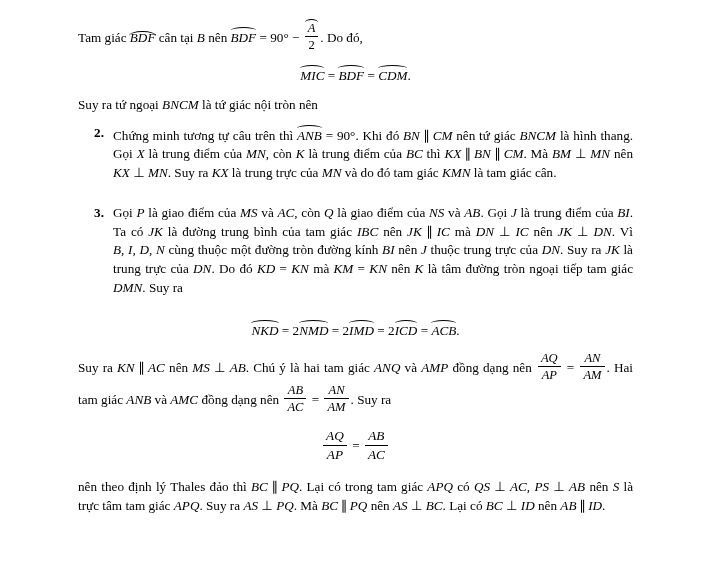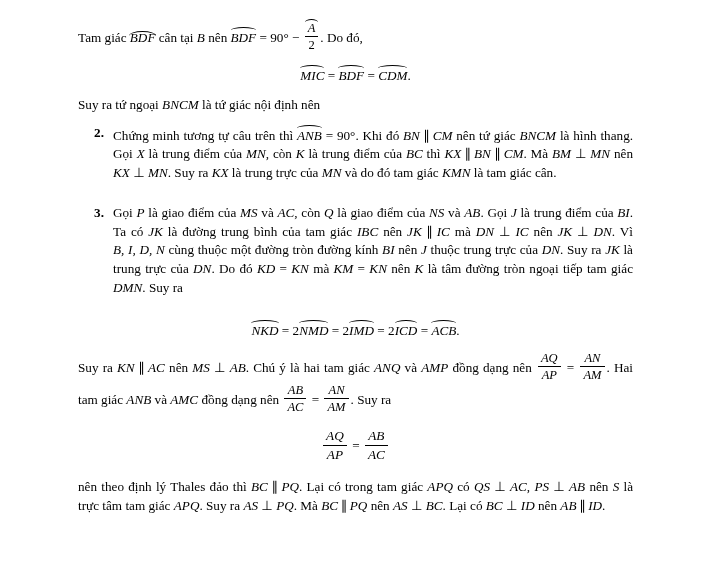--- a/index.html
+++ b/index.html
@@ -139,21 +139,21 @@
 
     <p class="para first-indent">
       <span>Tam giác </span><span class="math ovlt" style="padding-top:0">BDF</span><span> cân tại </span><span class="math">B</span><span> nên </span><span class="ovl">BDF</span><span class="upright"> = 90</span><span class="deg">°</span><span class="upright"> − </span><span class="frac"><span class="num ovl" style="padding-top:3px">A</span><span class="den upright">2</span></span><span>. Do đó,</span>
     </p>
 
     <div class="display">
       <span class="ovl">MIC</span><span class="upright"> = </span><span class="ovl">BDF</span><span class="upright"> = </span><span class="ovl">CDM</span><span class="upright">.</span>
     </div>
 
     <p class="para">
-      <span>Suy ra tứ ngoại </span><span class="math">BNCM</span><span> là tứ giác nội định nên</span>
+      <span>Suy ra tứ ngoại </span><span class="math">BNCM</span><span> là tứ giác nội tròn nên</span>
     </p>
 
 
     <div class="item">
       <div class="item-num">2.</div>
       <div class="item-body para">
         <span>Chứng minh tương tự câu trên thì </span><span class="ovl">ANB</span><span class="upright"> = 90</span><span class="deg">°</span><span>. Khi đó </span><span class="math">BN</span><span class="parallel"> ∥ </span><span class="math">CM</span><span> nên tứ giác </span><span class="math">BNCM</span><span> là hình thang. Gọi </span><span class="math">X</span><span> là trung điểm của </span><span class="math">MN</span><span>, còn </span><span class="math">K</span><span> là trung điểm của </span><span class="math">BC</span><span> thì </span><span class="math">KX</span><span class="parallel"> ∥ </span><span class="math">BN</span><span class="parallel"> ∥ </span><span class="math">CM</span><span>. Mà </span><span class="math">BM</span><span class="perp"> ⊥ </span><span class="math">MN</span><span> nên </span><span class="math">KX</span><span class="perp"> ⊥ </span><span class="math">MN</span><span>. Suy ra </span><span class="math">KX</span><span> là trung trực của </span><span class="math">MN</span><span> và do đó tam giác </span><span class="math">KMN</span><span> là tam giác cân.</span>
       </div>
     </div>
 

